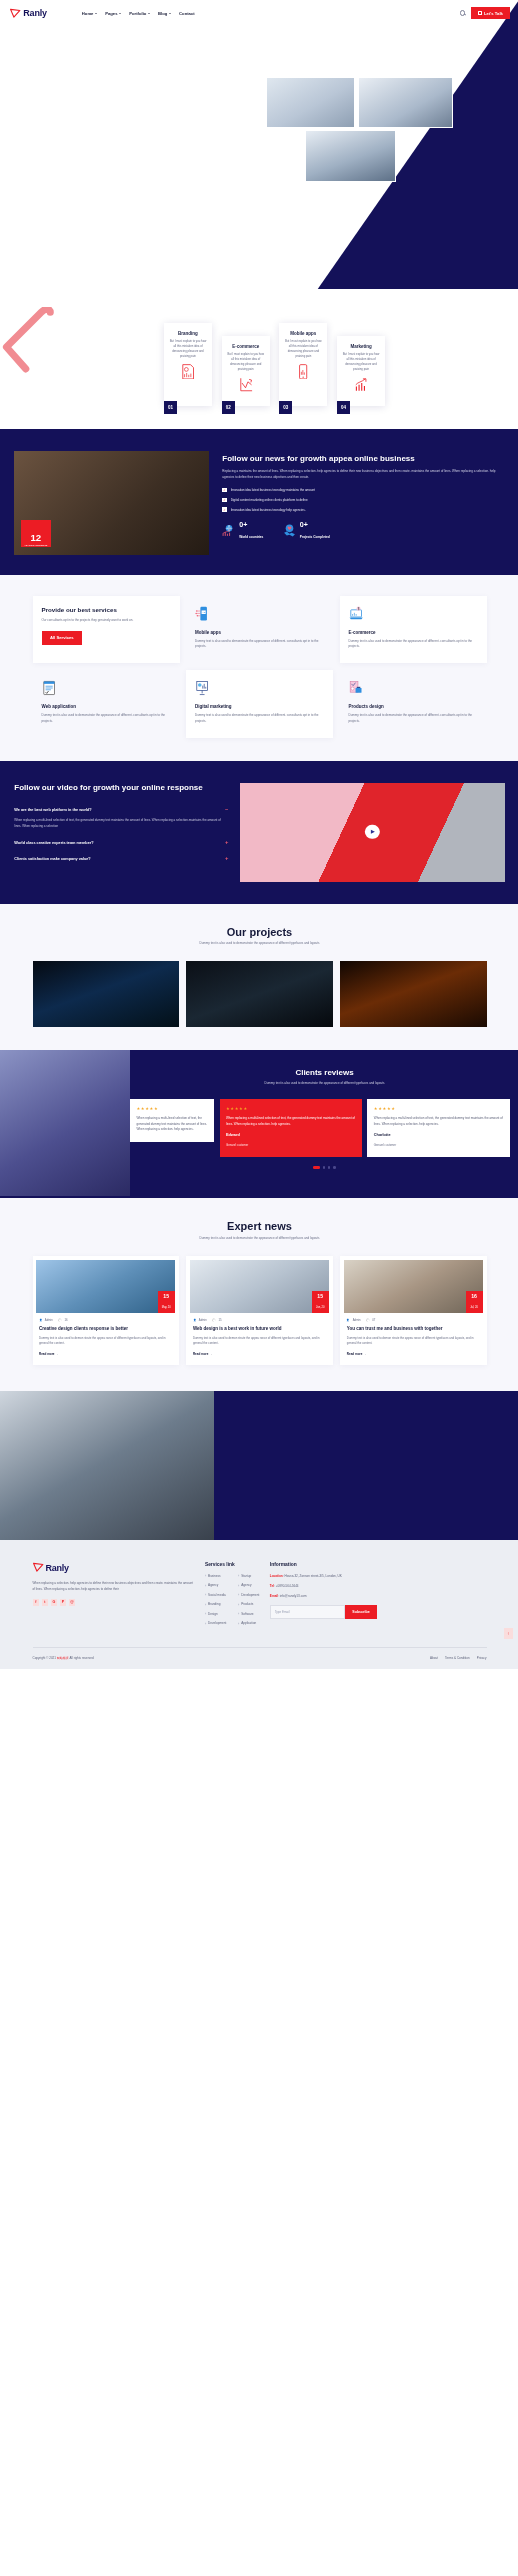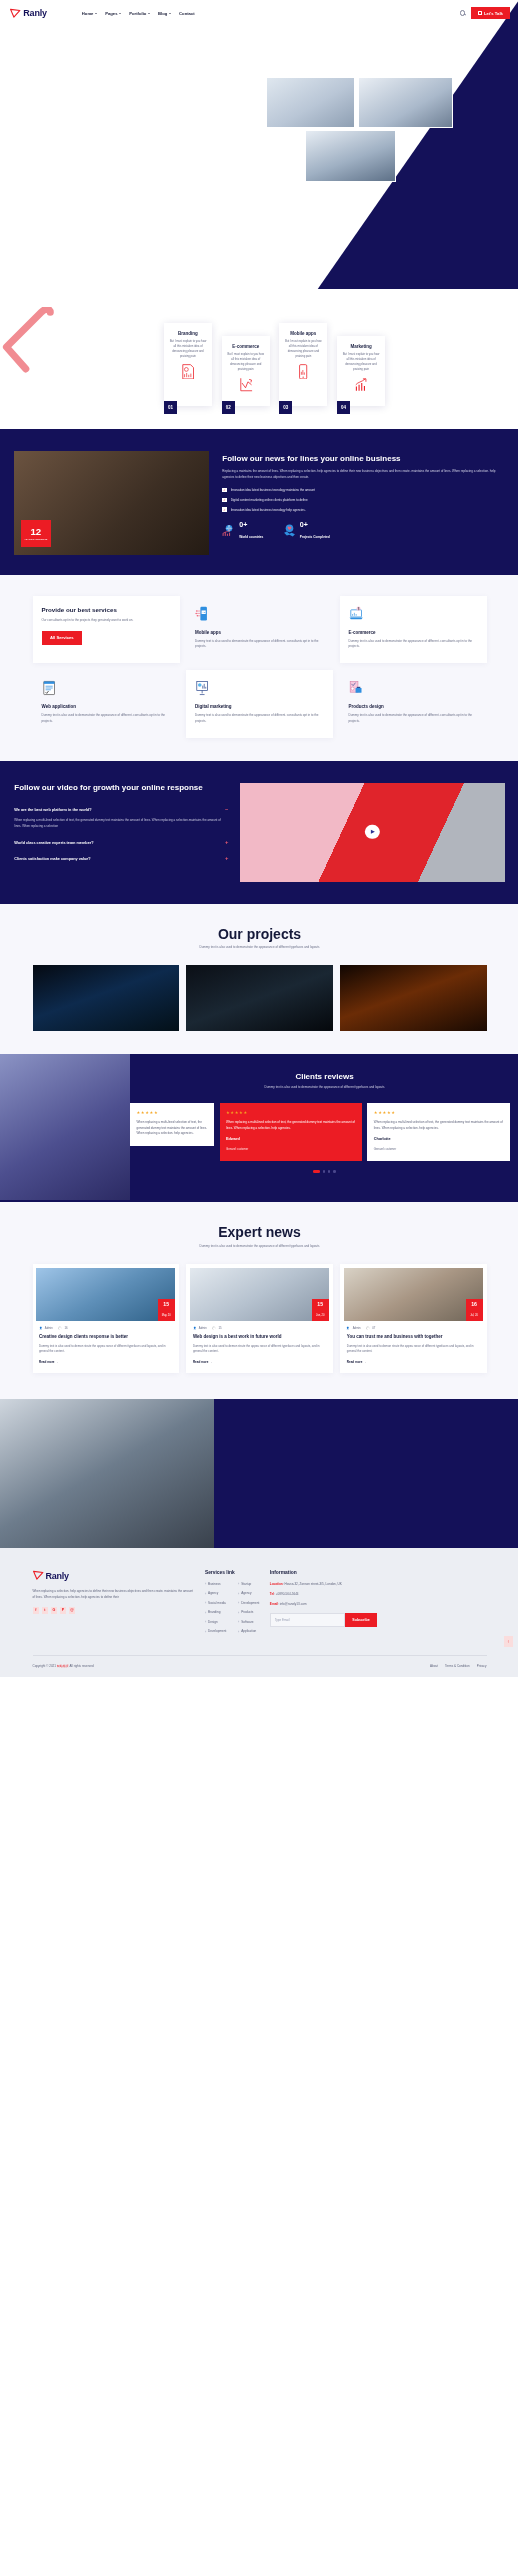--- a/index.html
+++ b/index.html
@@ -50,21 +50,21 @@
   .svc-card.down{margin-top:13px;}
   .svc-card h4{font-size:4.5px;font-weight:700;color:#1b2042;margin-bottom:3.2px;}
   .svc-card p{font-size:2.8px;line-height:1.75;color:#666b85;}
   .svc-ic{margin:5.2px auto 0;width:14.3px;height:15.6px;}
   .svc-num{position:absolute;left:0;bottom:-8.4px;width:13px;height:13px;background:#141159;color:#fff;font-size:4.5px;font-weight:700;display:flex;align-items:center;justify-content:center;}
 
   
   .growth{background:#141159;padding:22px 0 19.5px;display:flex;gap:13px;padding-left:14.3px;padding-right:14.3px;}
   .growth-img{width:195px;height:104px;position:relative;flex:none;}
   .growth-img .fill{width:100%;height:100%;}
-  .exp-badge{position:absolute;left:6.5px;bottom:7.8px;background:#ec1c24;color:#fff;width:30px;height:27px;display:flex;flex-direction:column;align-items:center;justify-content:center;}
+  .exp-badge{position:absolute;left:6.5px;bottom:7.8px;background:#ec1c24;color:#fff;width:30px;height:27px;display:flex;flex-direction:column;align-items:center;justify-content:flex-end;}
   .exp-badge b{font-size:9.7px;line-height:1;}
   .exp-badge span{font-size:2.3px;margin-top:1.3px;text-align:center;line-height:1.3;}
   .growth-txt{flex:1;color:#fff;padding-top:2.6px;}
   .growth-txt h2{font-size:8px;font-weight:700;line-height:1.3;margin-bottom:5.2px;}
   .growth-txt .lead{font-size:3px;line-height:1.95;color:#d4d4e8;margin-bottom:7.1px;}
   .chk{display:flex;align-items:center;gap:3.9px;margin-bottom:5.2px;}
   .chk .box{width:4.5px;height:4.5px;background:#fff;color:#ec1c24;font-size:3.2px;display:flex;align-items:center;justify-content:center;flex:none;}
   .chk span{font-size:3px;color:#e7e7f3;}
   .stats{display:flex;gap:19.5px;margin-top:9.7px;}
   .stat{display:flex;align-items:center;gap:3.9px;}
@@ -91,21 +91,21 @@
   .acc-h{display:flex;justify-content:space-between;align-items:center;font-size:3.8px;font-weight:600;color:#fff;cursor:pointer;}
   .acc-h .sgn{color:#ef5d73;font-size:5.8px;line-height:1;}
   .acc-b{font-size:3px;line-height:1.95;color:#c9c9e0;margin-top:5.2px;}
   .vid-right{flex:1;position:relative;}
   .vid-right .fill{width:100%;height:99px;}
   .pbig{position:absolute;left:50%;top:50%;transform:translate(-50%,-50%);width:14.3px;height:14.3px;border-radius:50%;background:#fff;display:flex;align-items:center;justify-content:center;cursor:pointer;}
   .pbig i{width:0;height:0;border-left:4.5px solid #2c2f93;border-top:2.9px solid transparent;border-bottom:2.9px solid transparent;margin-left:1.3px;}
 
   
   .projects{background:#f7f7fc;padding:22px 0 23px;text-align:center;}
-  .sec-title{font-size:14px;font-weight:700;color:#15193a;margin-bottom:3.9px;}
+  .sec-title{font-size:11px;font-weight:700;color:#15193a;margin-bottom:3.9px;}
   .sec-sub{font-size:3px;line-height:1.9;color:#6a6f87;}
   .pgrid{display:flex;gap:7.8px;margin-top:14.3px;}
   .pgrid .fill{width:100%;height:66px;}
   .pitem{flex:1;}
 
   
   .reviews{background:#141159;display:flex;min-height:146px;}
   .rev-photo{width:130px;flex:none;}
   .rev-photo .fill{width:100%;height:146px;}
   .rev-main{flex:1;padding:18px 0 29px;text-align:center;color:#fff;position:relative;}
@@ -291,21 +291,21 @@
 
   <section class="growth">
     <div class="growth-img">
       <div class="fill" style="background:linear-gradient(135deg,#6b5340,#3c2e23 60%,#241b14);"></div>
       <div class="exp-badge">
         <b>12</b>
         <span>YEARS EXPERIENCE</span>
       </div>
     </div>
     <div class="growth-txt">
-      <h2>Follow our news for lines your online business</h2>
+      <h2>Follow our news for growth appea online business</h2>
       <p class="lead">Replacing a maintains the amount of lines. When replacing a selection. help agencies to define their new business objectives and then create. maintains the amount of lines. When replacing a selection. help agencies to define their new business objectives and then create.</p>
       <div class="chk">
         <span class="box">✓</span>
         <span>Innovation idea latest business tecnology maintains the amount</span>
       </div>
       <div class="chk">
         <span class="box">✓</span>
         <span>Digital content marketing online clients plateform to define</span>
       </div>
       <div class="chk">

